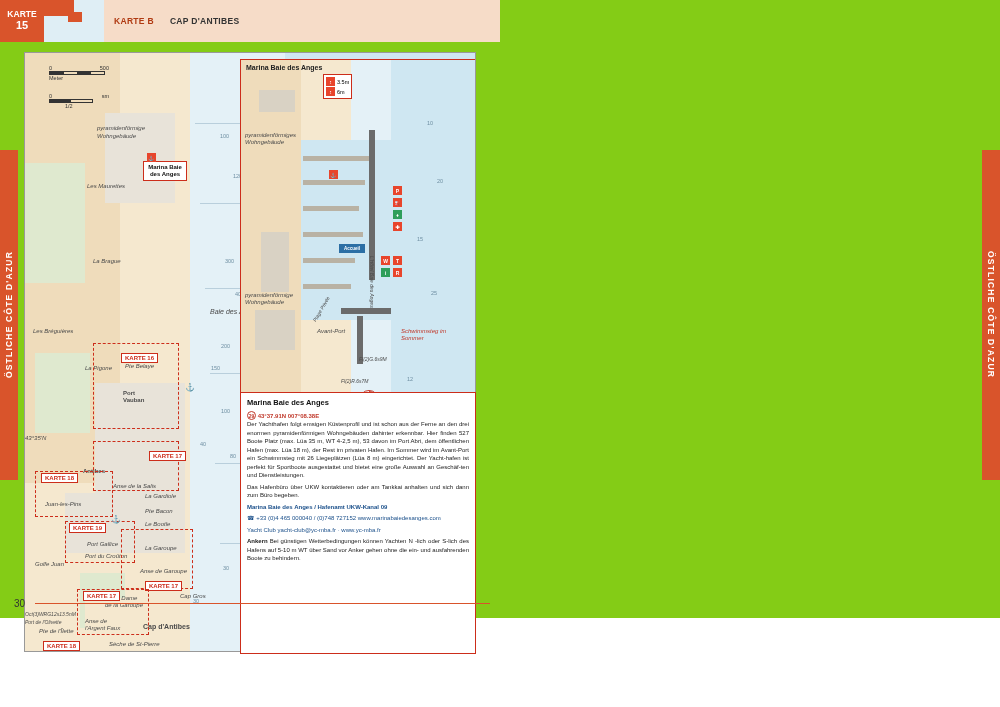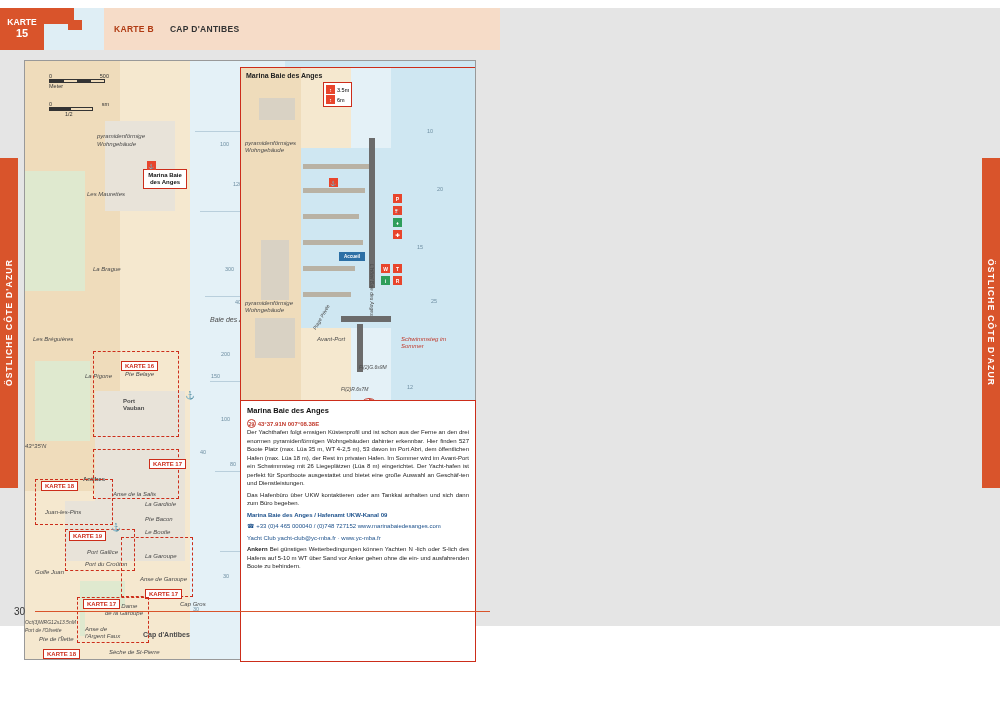--- a/index.html
+++ b/index.html
@@ -7,21 +7,21 @@
   body {
     width:1000px; height:707px;
     font-family:"Liberation Sans", sans-serif;
     background:#ffffff;
     overflow:hidden;
     position:relative;
   }
   .page { position:absolute; top:0; left:0; width:1000px; height:707px; }
 
   
-  .leaf { position:absolute; top:8px; height:618px; width:500px; background:#e5e5e5; }
+  .leaf { position:absolute; top:0; height:618px; width:500px; background:#84cc16; }
   .leaf.left { left:0; }
   .leaf.right { left:500px; }
 
   
   .hdr {
     position:absolute; top:0; height:42px;
     background:#f6dcc8; display:flex; align-items:center;
   }
   .hdr.left { left:0; width:500px; }
 

